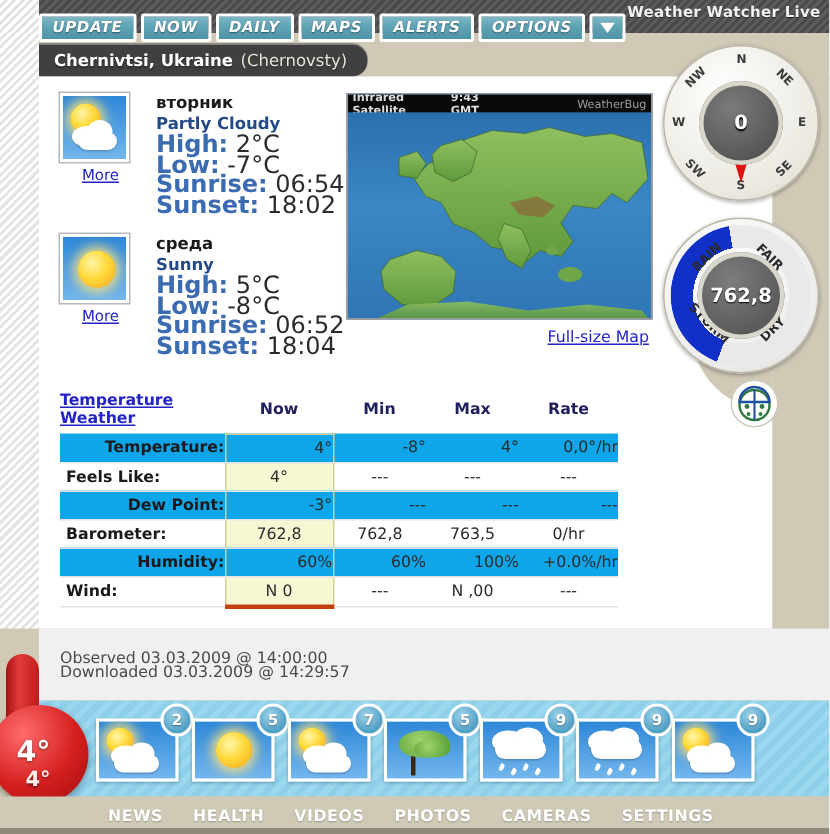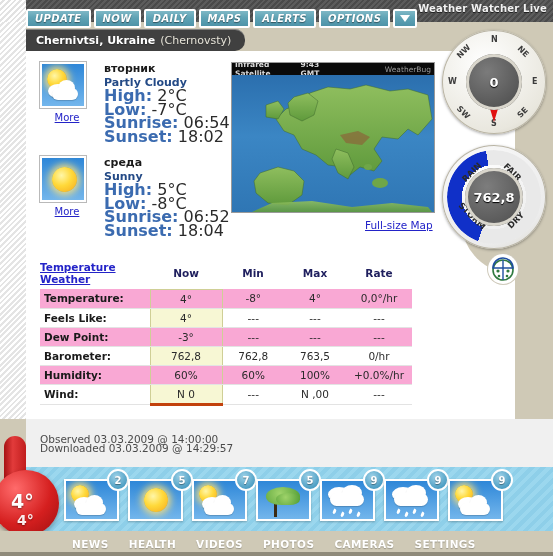--- a/index.html
+++ b/index.html
@@ -113,21 +113,21 @@
     position:absolute;left:365px;top:219px;color:#2323c8;font-size:10.5px;
     text-decoration:underline;cursor:pointer;
   }
 
   
   .tbl{position:absolute;left:40px;top:259px;width:372px;border-collapse:collapse;font-size:10.5px;}
   .tbl th{font-weight:bold;color:#1f1f5e;padding:2px 0 4px;text-align:center;}
   .tbl th.first{text-align:left;color:#2323c8;text-decoration:underline;cursor:pointer;}
   .tbl td{padding:3px 0;text-align:center;color:#2b2b2b;border-bottom:1px solid #e3e3e3;}
   .tbl td.label{text-align:left;font-weight:bold;color:#1a1a1a;padding-left:4px;}
-  .tbl tr.alt td{background:#f9a8d4;}
+  .tbl tr.alt td{background:#0ea5e9;text-align:right;}
   .tbl td.now{background:#f7f7d4;border-left:1px solid #cfcf96;border-right:1px solid #cfcf96;}
   .tbl tr.firstrow td.now{border-top:1px solid #cfcf96;}
   .tbl tr.lastrow td.now{border-bottom:3px solid #c2410c;text-align:center;}
   .tbl col.c0{width:110px}.tbl col.c1{width:72px}
   .tbl col.c2{width:62px}.tbl col.c3{width:62px}.tbl col.c4{width:66px}
 
   
   .gauge{position:absolute;border-radius:50%;}
   .compass{
     left:442px;top:30px;width:104px;height:104px;

